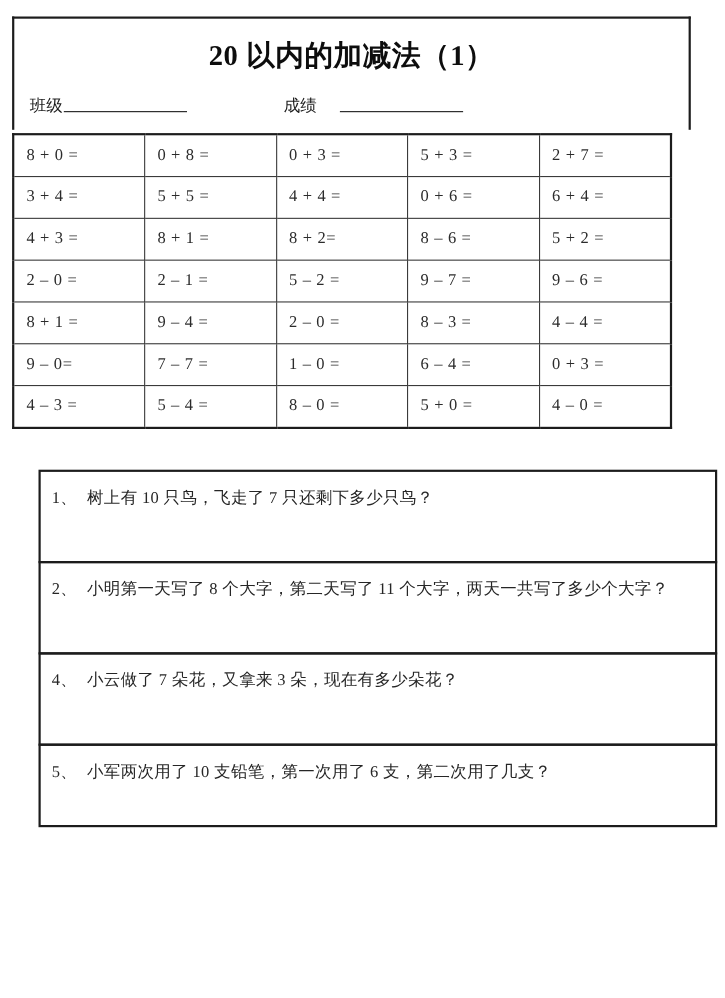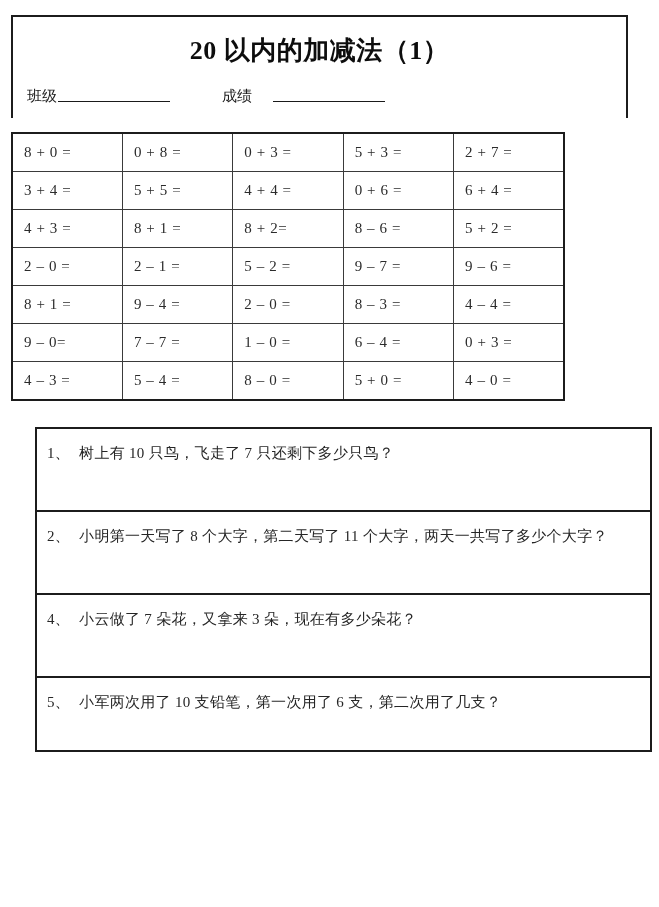--- a/index.html
+++ b/index.html
@@ -63,28 +63,28 @@
   }
   .field-blank {
     display: inline-block;
     border-bottom: 1.5px solid #1a1a1a;
     width: 112px;
     height: 14px;
     margin-left: 1px;
   }
   .f1 { margin-left: 4px; }
   .f2 { margin-left: 86px; }
-  .f3 { margin-left: 52px; gap: 20px; }
+  .f3 { margin-left: 88px; gap: 20px; }
 
   
   .grid {
     position: absolute;
     left: 11px;
-    top: 132px;
-    width: 554px;
+    top: 121px;
+    width: 600px;
     border-collapse: collapse;
     table-layout: fixed;
   }
   .grid td {
     border: 1px solid #3a3a3a;
     height: 37px;
     padding: 0 0 0 11px;
     font-size: 15px;
     letter-spacing: 0.6px;
     color: #2b2b2b;

